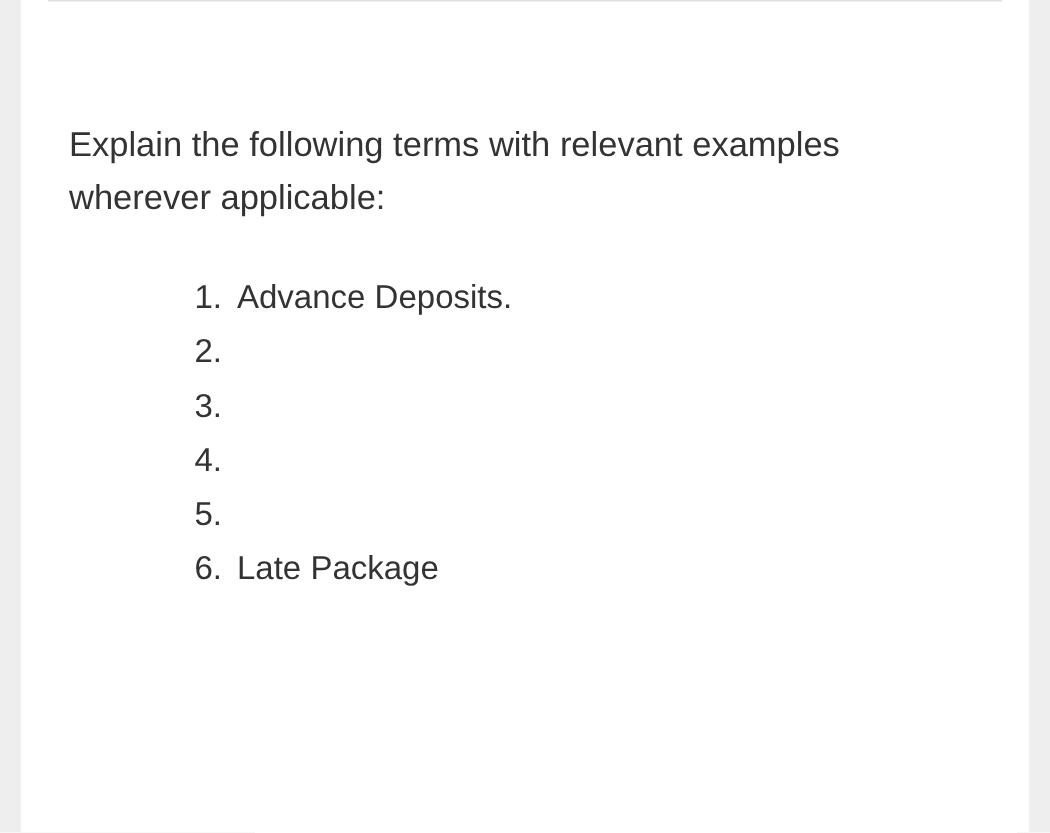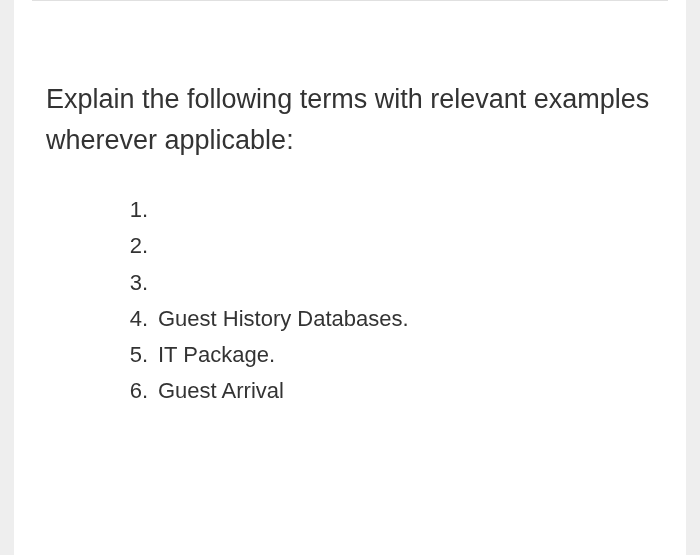--- a/index.html
+++ b/index.html
@@ -22,21 +22,21 @@
     }
     .divider {
       border-top: 1px solid #e0e0e0;
       margin: 0 18px;
       padding-top: 18px;
     }
     .content {
       padding: 60px 32px 0 32px;
     }
     .prompt {
-      font-size: 27px;
+      font-size: 23px;
       color: #333333;
       line-height: 1.5;
       margin-bottom: 32px;
     }
     .list {
       padding-left: 72px;
     }
     .list-item {
       font-size: 22px;
       color: #333333;
@@ -52,34 +52,33 @@
 </head>
 <body>
 
 <div class="card">
   <div class="divider"></div>
   <div class="content">
     <p class="prompt">Explain the following terms with relevant examples wherever applicable:</p>
     <div class="list">
       <div class="list-item">
         <span class="list-number">1.</span>
+        <span>Advance Deposits.</span>
       </div>
       <div class="list-item">
         <span class="list-number">2.</span>
       </div>
       <div class="list-item">
         <span class="list-number">3.</span>
       </div>
       <div class="list-item">
         <span class="list-number">4.</span>
-        <span>Guest History Databases.</span>
       </div>
       <div class="list-item">
         <span class="list-number">5.</span>
-        <span>IT Package.</span>
       </div>
       <div class="list-item">
         <span class="list-number">6.</span>
-        <span>Guest Arrival</span>
+        <span>Late Package</span>
       </div>
     </div>
   </div>
 </div>
 
 </body></html>

